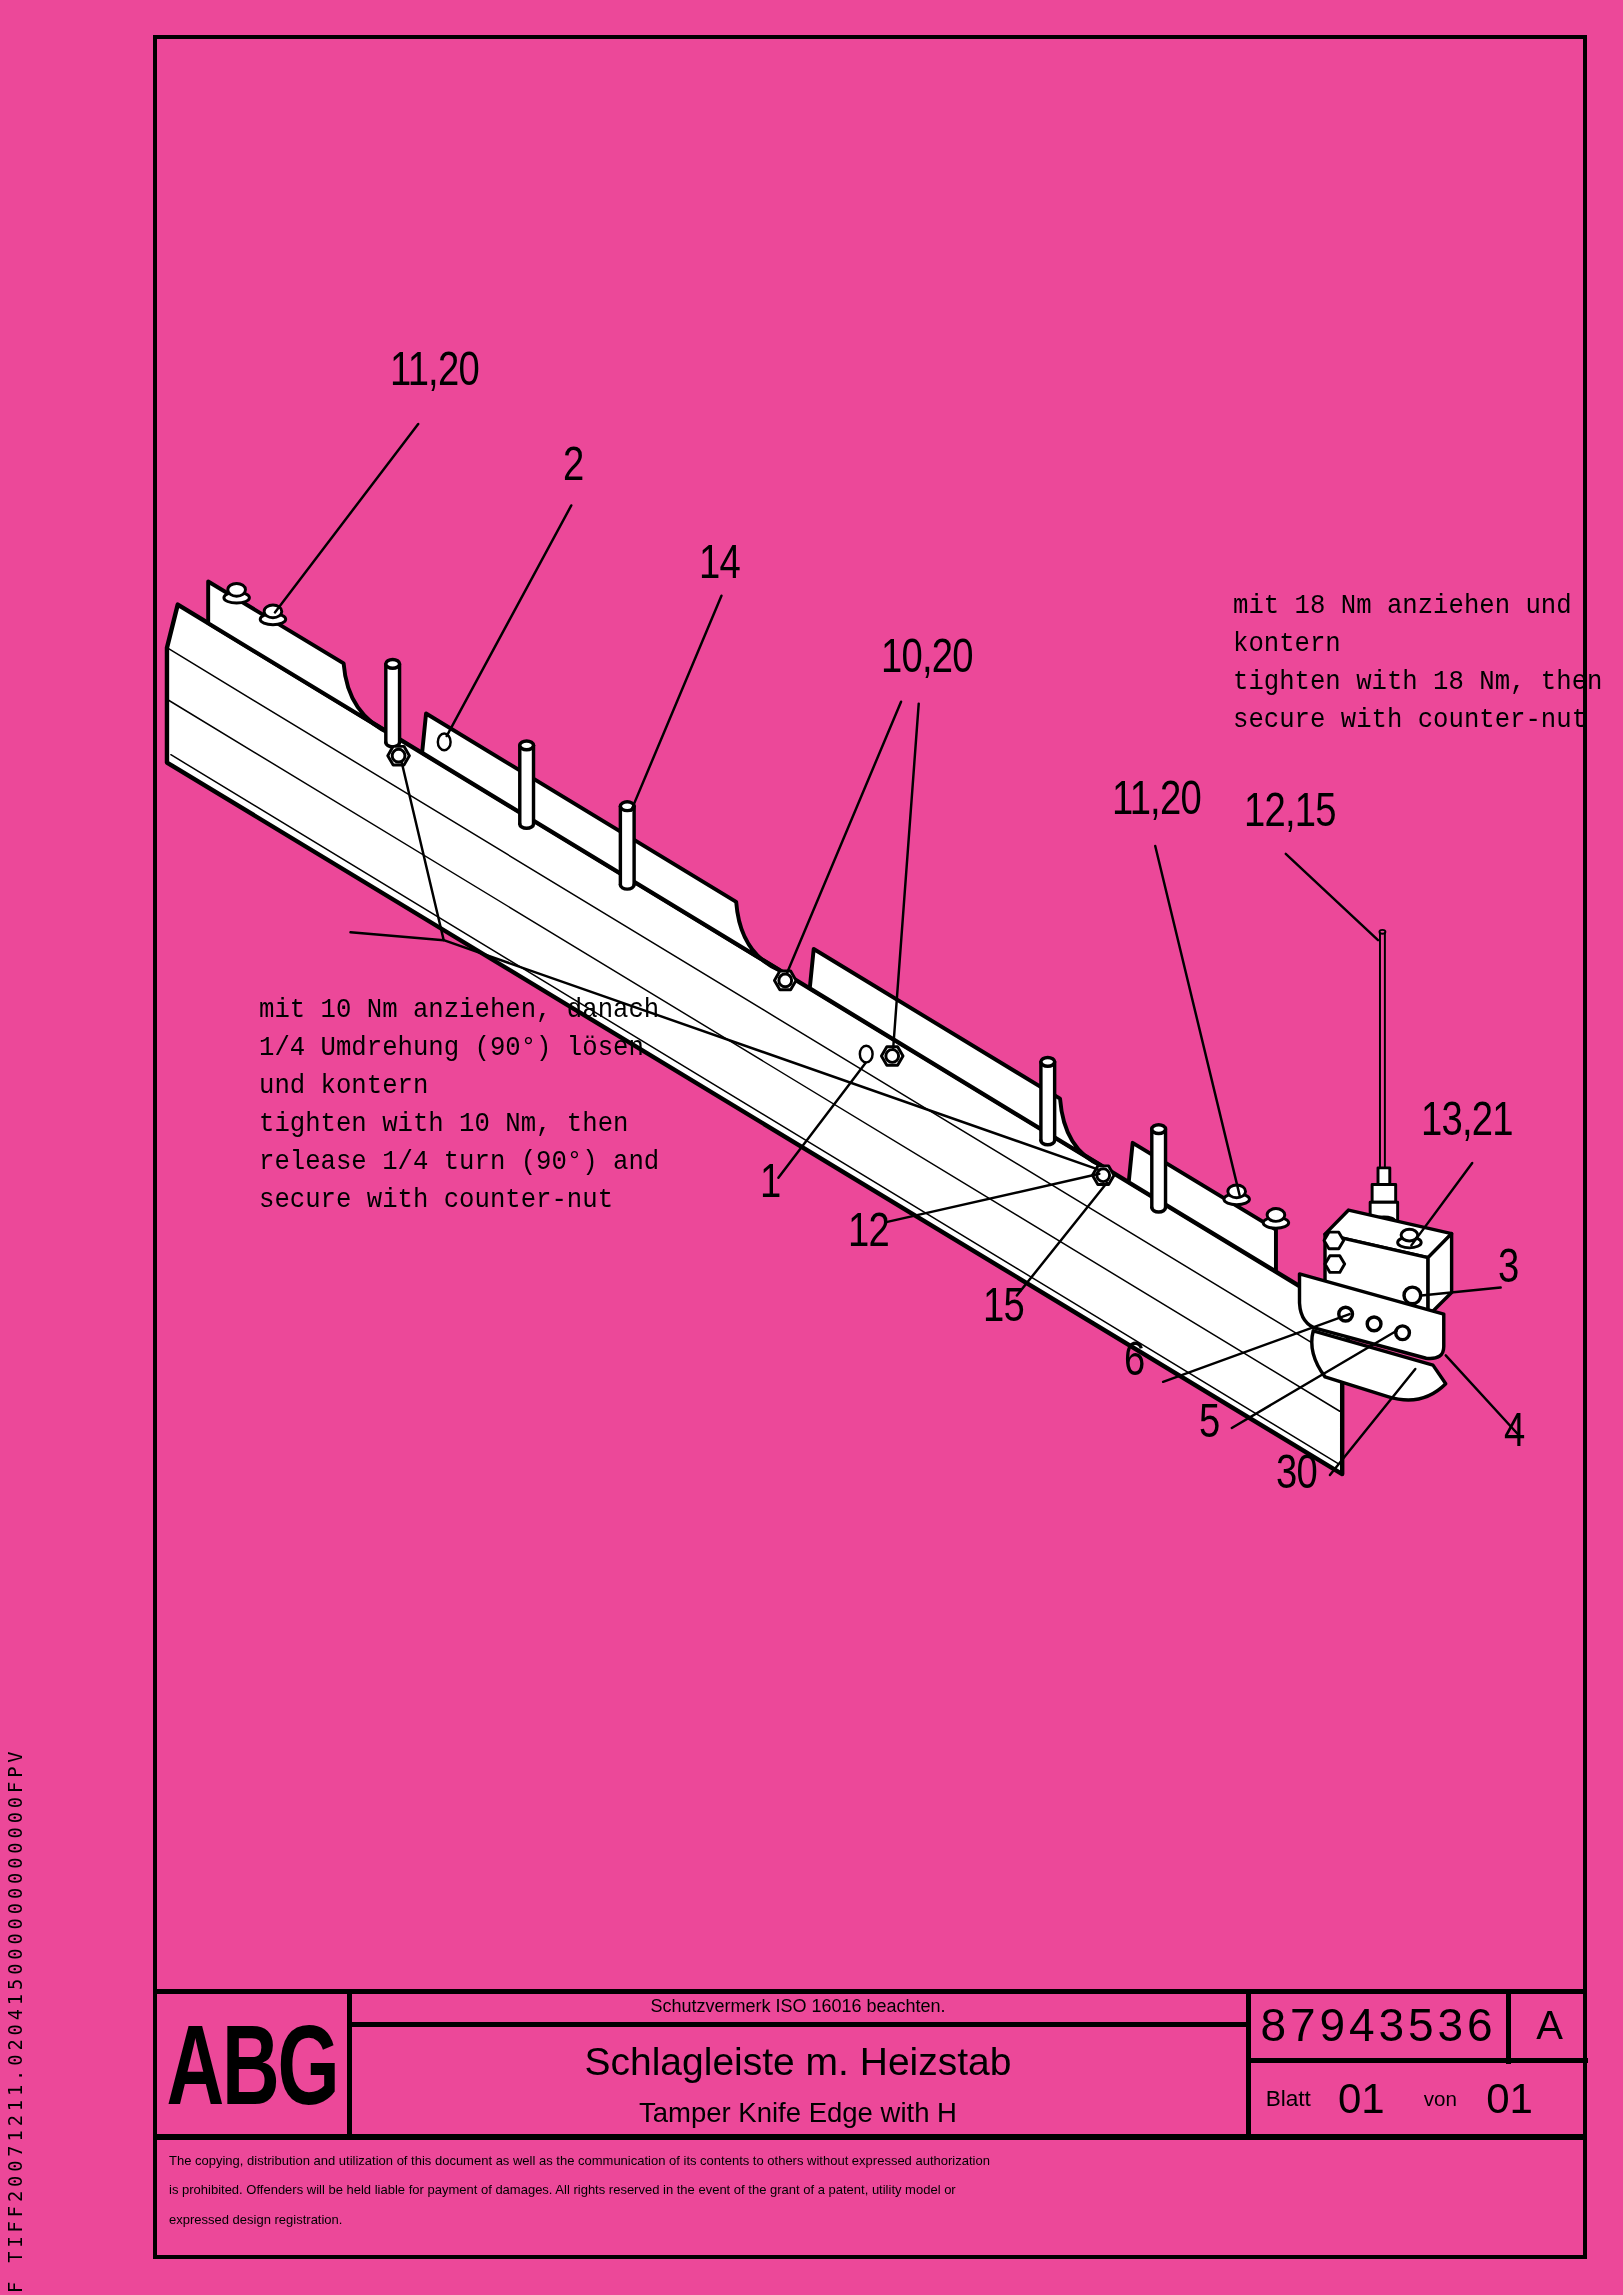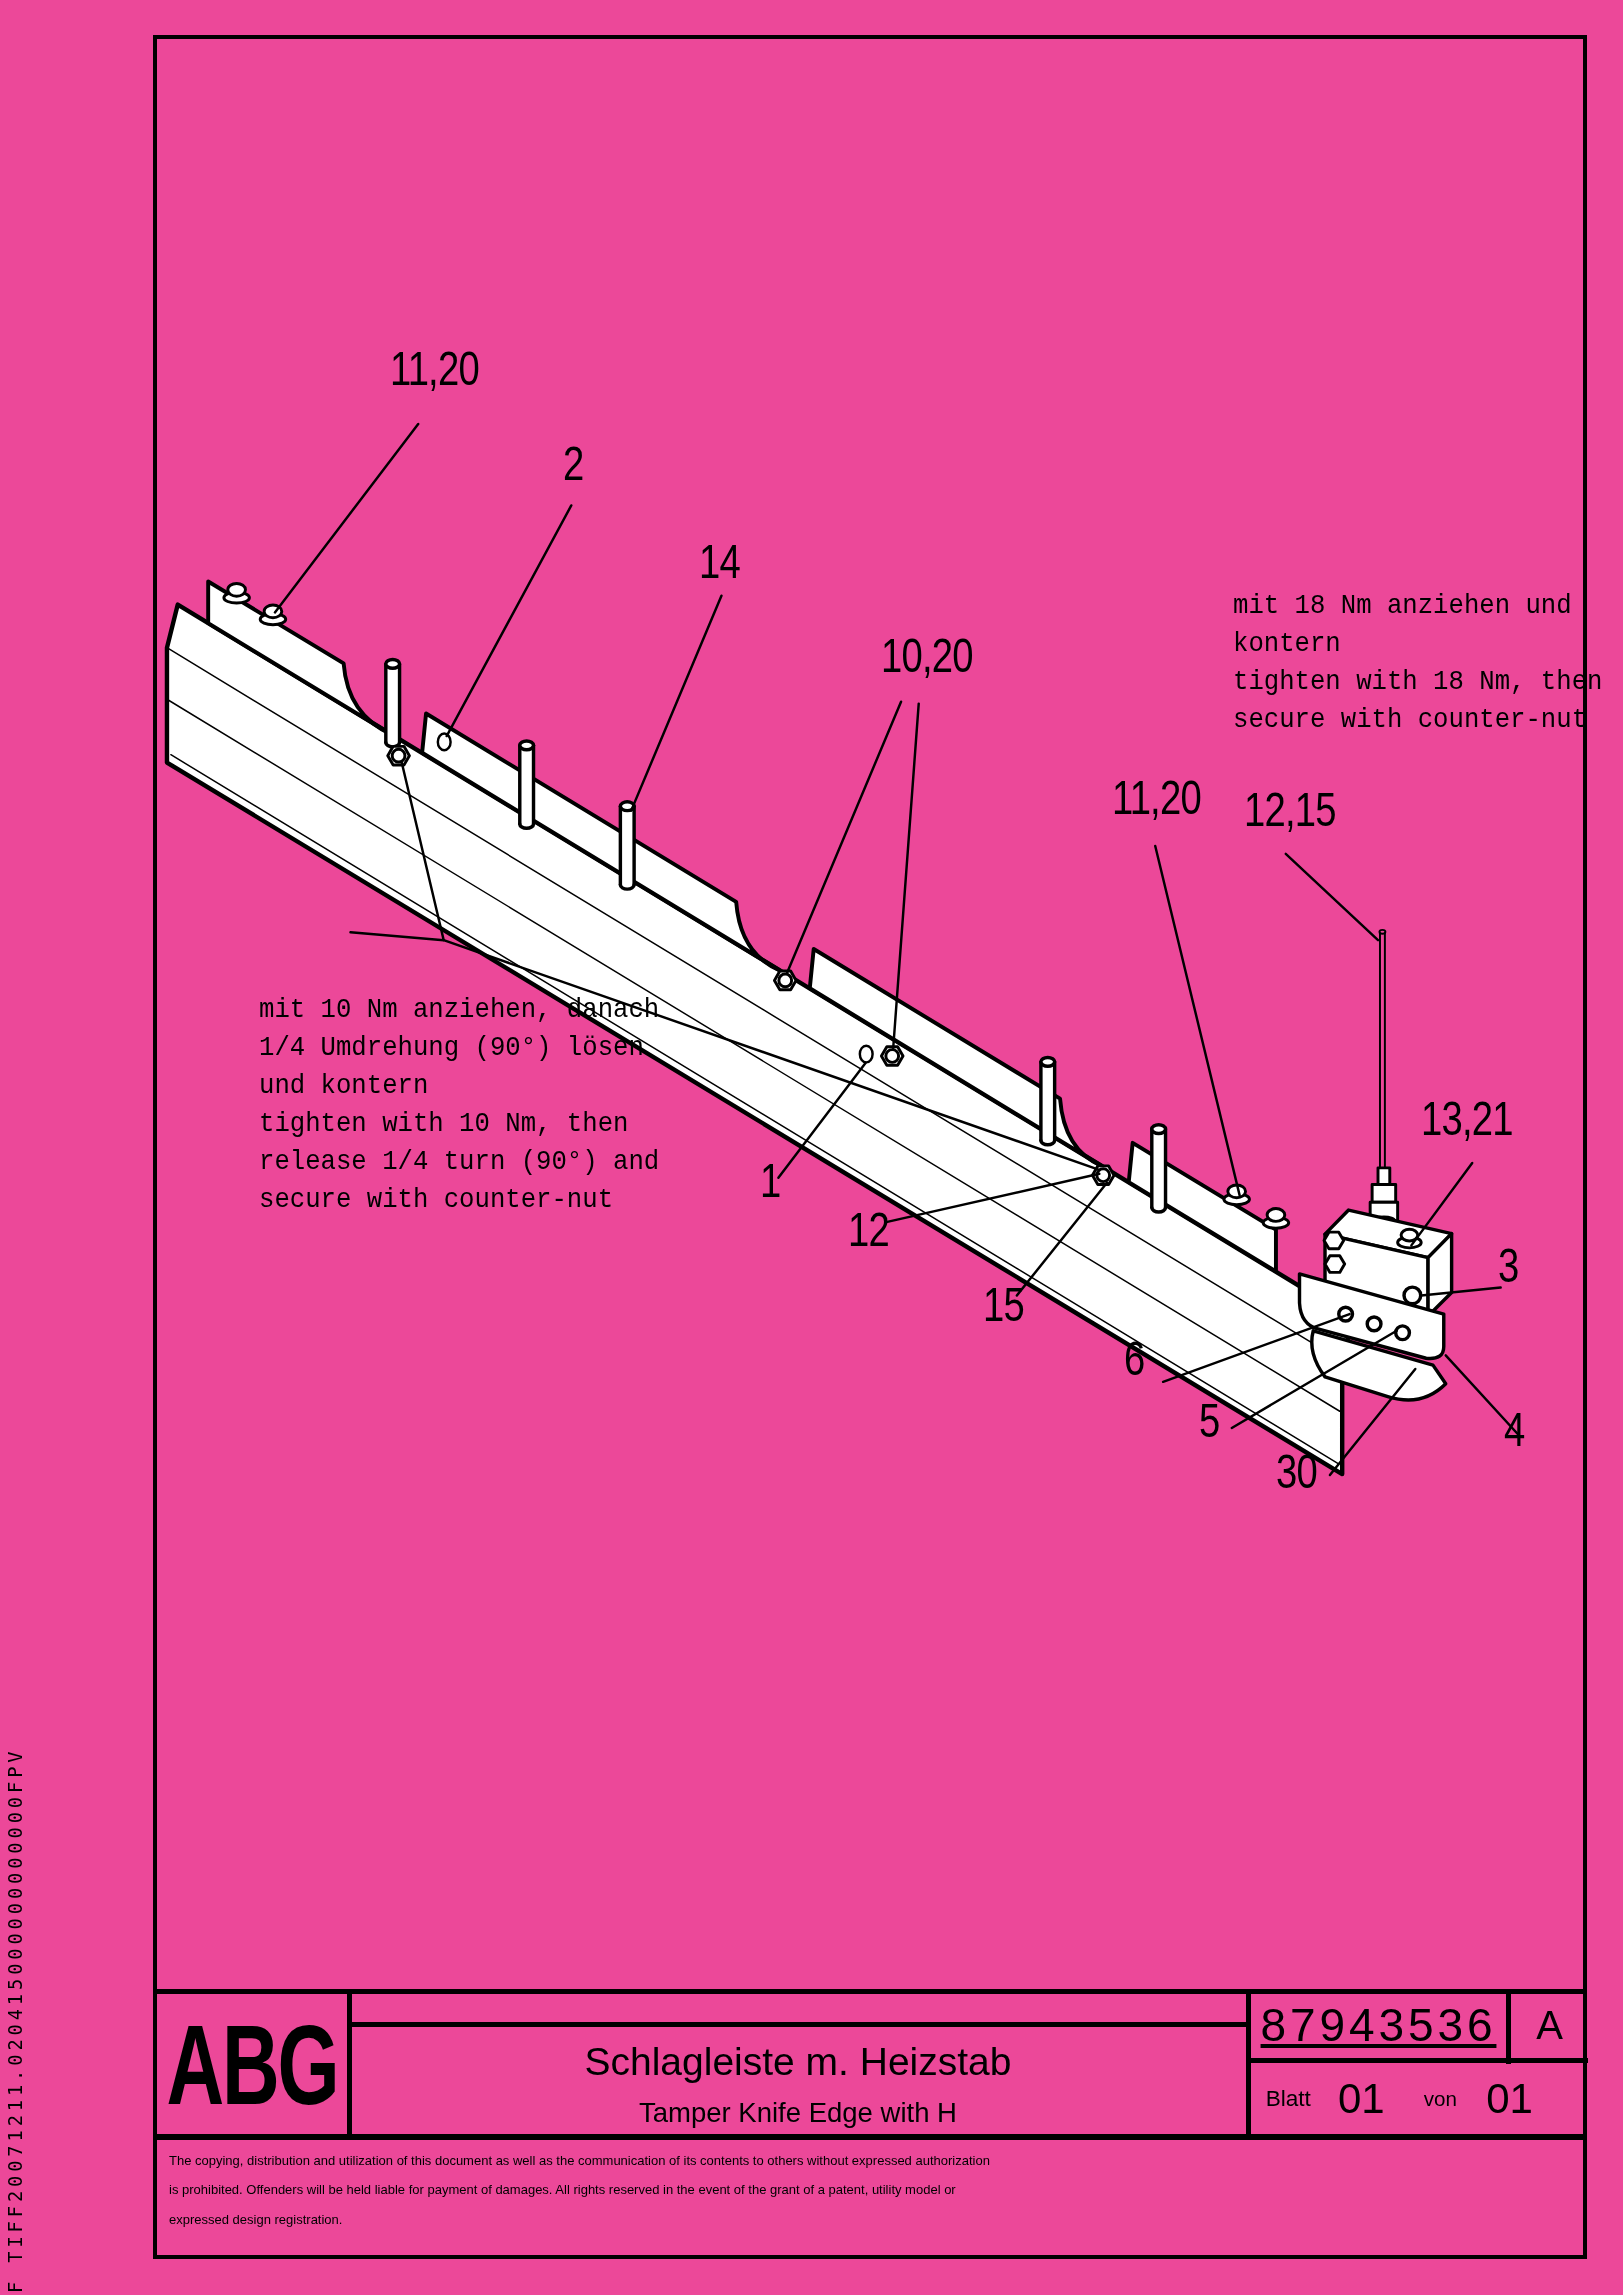--- a/index.html
+++ b/index.html
@@ -227,23 +227,24 @@
   <div class="abs" style="left:153px;top:35px;width:1434px;height:2224px;border:4.9px solid #000;box-sizing:border-box;"></div>
   <div class="line" style="left:153px;top:1989px;width:1434px;height:4.9px;"></div>
   <div class="line" style="left:347px;top:1989px;width:4.9px;height:150px;"></div>
   <div class="line" style="left:351px;top:2022px;width:899px;height:4.9px;"></div>
   <div class="line" style="left:1246px;top:1989px;width:4.9px;height:150px;"></div>
   <div class="line" style="left:1506px;top:1989px;width:4.9px;height:75px;"></div>
   <div class="line" style="left:1246px;top:2058px;width:342px;height:4.9px;"></div>
   <div class="line" style="left:153px;top:2134px;width:1434px;height:5.9px;"></div>
 
   <div class="cell brand" style="left:158px;top:1994px;width:188px;height:140px;">ABG</div>
+  <div class="cell prot" style="left:351px;top:1991px;width:894px;height:31px;">Schutzvermerk ISO 16016 beachten.</div>
   <div class="cell t-de" style="left:351px;top:2027px;width:894px;height:69px;">Schlagleiste m. Heizstab</div>
   <div class="cell t-en" style="left:351px;top:2092px;width:894px;height:42px;">Tamper Knife Edge with H</div>
-  <div class="cell dnum" style="left:1251px;top:1991px;width:255px;height:68px;text-decoration:underline;">87943536</div>
+  <div class="cell dnum" style="left:1251px;top:1991px;width:255px;height:68px;">87943536</div>
   <div class="cell rev" style="left:1511px;top:1991px;width:77px;height:68px;">A</div>
   <div class="blatt-row" style="left:1251px;top:2063px;width:337px;height:71px;">
     <span class="blatt-lbl" style="margin-left:14.7px;">Blatt</span>
     <span class="blatt-big" style="margin-left:27px;">01</span>
     <span class="blatt-von" style="margin-left:39px;">von</span>
     <span class="blatt-big" style="margin-left:29.4px;">01</span>
   </div>
 
   <div class="legal-line" style="left:169px;top:2153px;">The copying, distribution and utilization of this document as well as the communication of its contents to others without expressed authorization</div>
   <div class="legal-line" style="left:169px;top:2182px;">is prohibited. Offenders will be held liable for payment of damages. All rights reserved in the event of the grant of a patent, utility model or</div>

